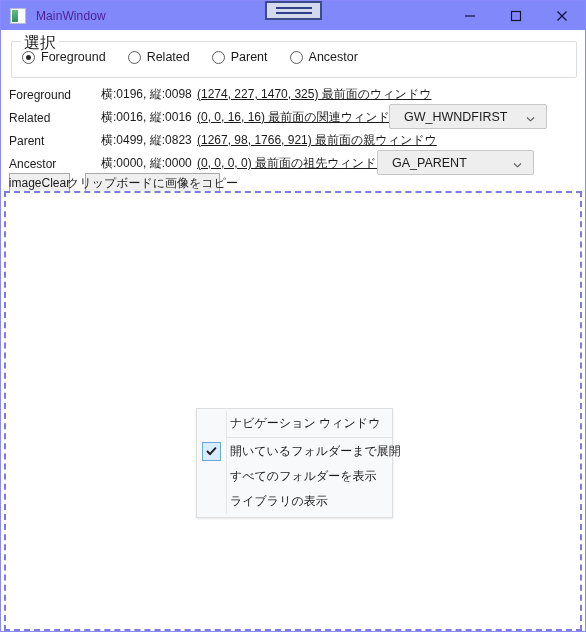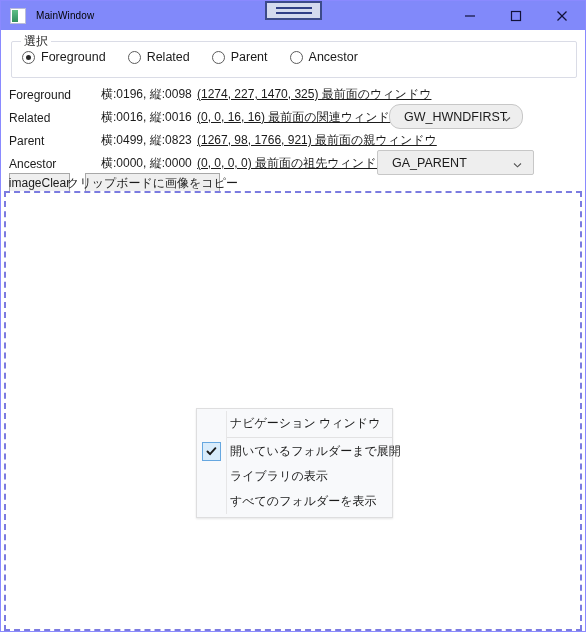--- a/index.html
+++ b/index.html
@@ -40,22 +40,22 @@
     background: linear-gradient(180deg,#5fbf86,#2f8f5e);
   }
   .app-icon::after {
     content: "";
     position: absolute; left: 8px; top: 1px;
     width: 5px; height: 12px;
     background: #ffffff;
   }
   .title-text {
     margin-left: 10px;
-    font-size: 10px;
-    color: #000000;
+    font-size: 12px;
+    color: #4c1d95;
     letter-spacing: .1px;
     white-space: nowrap;
   }
   .win-controls {
     position: absolute; right: 0; top: 0;
     height: 29px; display: flex;
   }
   .win-btn {
     width: 46px; height: 29px;
     display: flex; align-items: center; justify-content: center;
@@ -85,21 +85,21 @@
     left: 10px; top: 40px;
     width: 566px; height: 37px;
     border: 1px solid #dadce6;
     border-radius: 2px;
   }
   .groupbox-label {
     position: absolute;
     left: 9px; top: -9px;
     background: #ffffff;
     padding: 0 3px;
-    font-size: 12px;
+    font-size: 16px;
     color: #1b1b1b;
     white-space: nowrap;
   }
   .radio-row {
     position: absolute;
     left: 10px; top: 8px;
     display: flex; align-items: center;
   }
   .radio-item {
     display: flex; align-items: center;
@@ -156,21 +156,21 @@
   }
   .combo .c-text {
     margin-left: 14px;
   }
   .combo .c-arrow {
     position: absolute;
     right: 11px; top: 50%;
     transform: translateY(-50%);
     width: 9px; height: 9px;
   }
-  .combo-1 { left: 388px; top: -2px; width: 134px; border-radius: 11px; }
+  .combo-1 { left: 388px; top: -2px; width: 158px; }
   .combo-2 { left: 376px; top: -2px; width: 157px; text-align: center; }
 
   
   .btn-row { position: absolute; left: 0; top: 172px; }
   .btn {
     position: absolute;
     height: 20px;
     background: #efefef;
     border: 1px solid #a8a8a8;
     font-size: 12px;
@@ -351,24 +351,24 @@
               <span class="ctx-check">
                 <svg width="11" height="11" viewBox="0 0 11 11">
                   <polyline points="1.5,5.5 4,8.2 9.4,2.2" fill="none" stroke="#1a1a1a" stroke-width="1.9" stroke-linecap="round" stroke-linejoin="round"></polyline>
                 </svg>
               </span>
             </span>
             <span class="ctx-label">開いているフォルダーまで展開</span>
           </div>
           <div class="ctx-item">
             <span class="ctx-gutter"></span>
-            <span class="ctx-label">ライブラリの表示</span>
+            <span class="ctx-label">すべてのフォルダーを表示</span>
           </div>
           <div class="ctx-item">
             <span class="ctx-gutter"></span>
-            <span class="ctx-label">すべてのフォルダーを表示</span>
+            <span class="ctx-label">ライブラリの表示</span>
           </div>
         </div>
     </div>
 
   </div>
 
 </div>
 
 </body></html>

